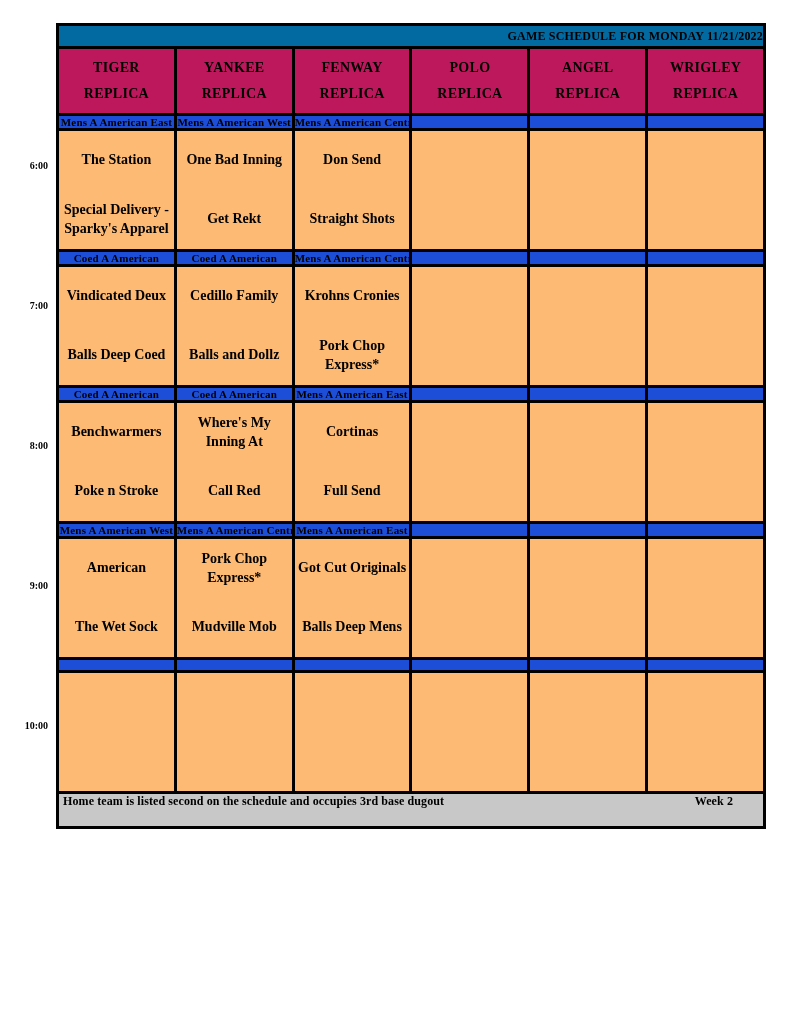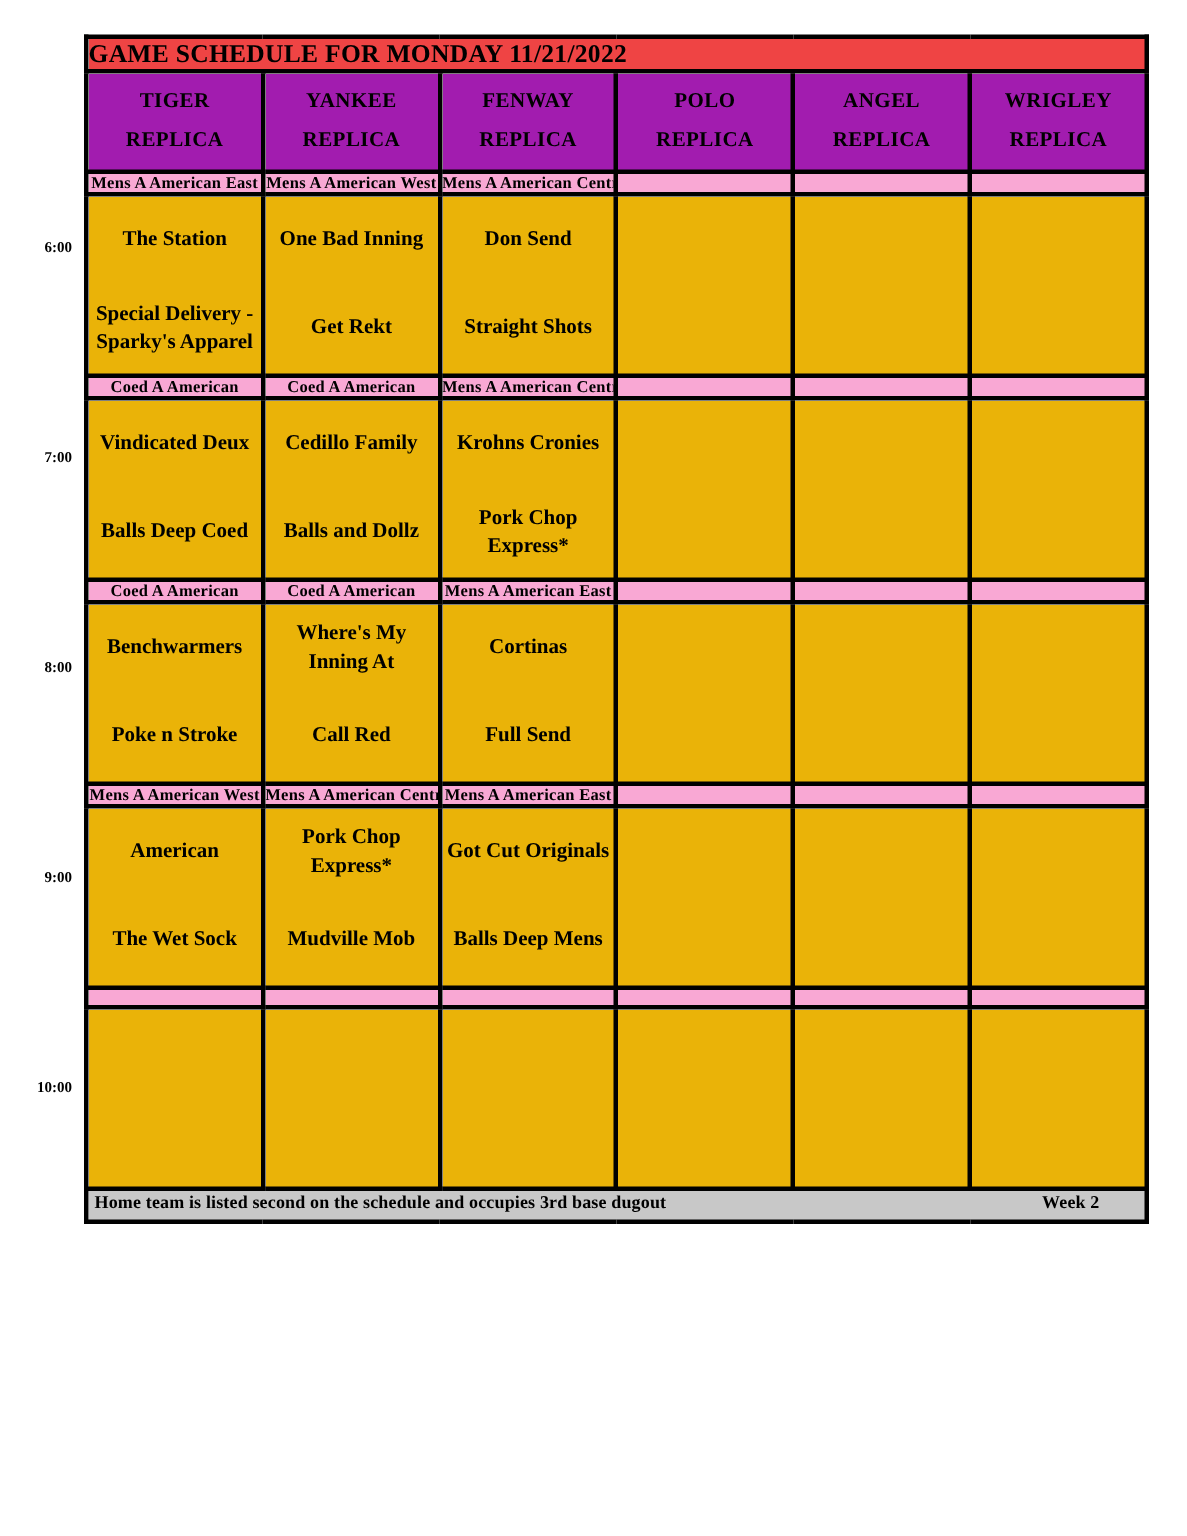--- a/index.html
+++ b/index.html
@@ -19,47 +19,47 @@
     table-layout:fixed;
   }
   table.sched td{
     border:3px solid #000;
     padding:0;
     overflow:hidden;
     vertical-align:middle;
   }
   tr.title-row td{
     height:20px;
-    background:#ef4444;
-    text-align:left;
-    font-size:17px;
+    background:#0369a1;
+    text-align:right;
+    font-size:12px;
     letter-spacing:.2px;
   }
   tr.field-row td{
     height:64px;
-    background:#a21caf;
+    background:#be185d;
     text-align:center;
   }
   tr.field-row .fline{
     font-size:14px;
     letter-spacing:.3px;
     line-height:1;
     padding:6px 0;
   }
   tr.league-row td{
     height:10px;
-    background:#f9a8d4;
+    background:#1d4ed8;
     text-align:center;
     font-size:11px;
     letter-spacing:.2px;
     white-space:nowrap;
   }
   tr.game-row td{
     height:118px;
-    background:#eab308;
+    background:#fdba74;
     font-family:Liberation Serif, serif;
   }
   .gamebox{
     display:flex;
     flex-direction:column;
     height:118px;
   }
   .team{
     flex:1 1 50%;
     display:flex;
@@ -72,21 +72,21 @@
   }
   tr.footer-row td{
     height:12px;
     background:#c8c8c8;
   }
   .footerbox{
     display:flex;
     align-items:center;
     justify-content:space-between;
     font-size:12px;
-    padding:0 30px 4px 4px;
+    padding:0 30px 17px 4px;
     letter-spacing:.1px;
   }
   .time-gutter{position:absolute;left:0;top:0;width:52px;height:1024px;}
   .time{
     position:absolute;
     right:4px;
     width:48px;
     text-align:right;
     font-size:10px;
     line-height:14px;

